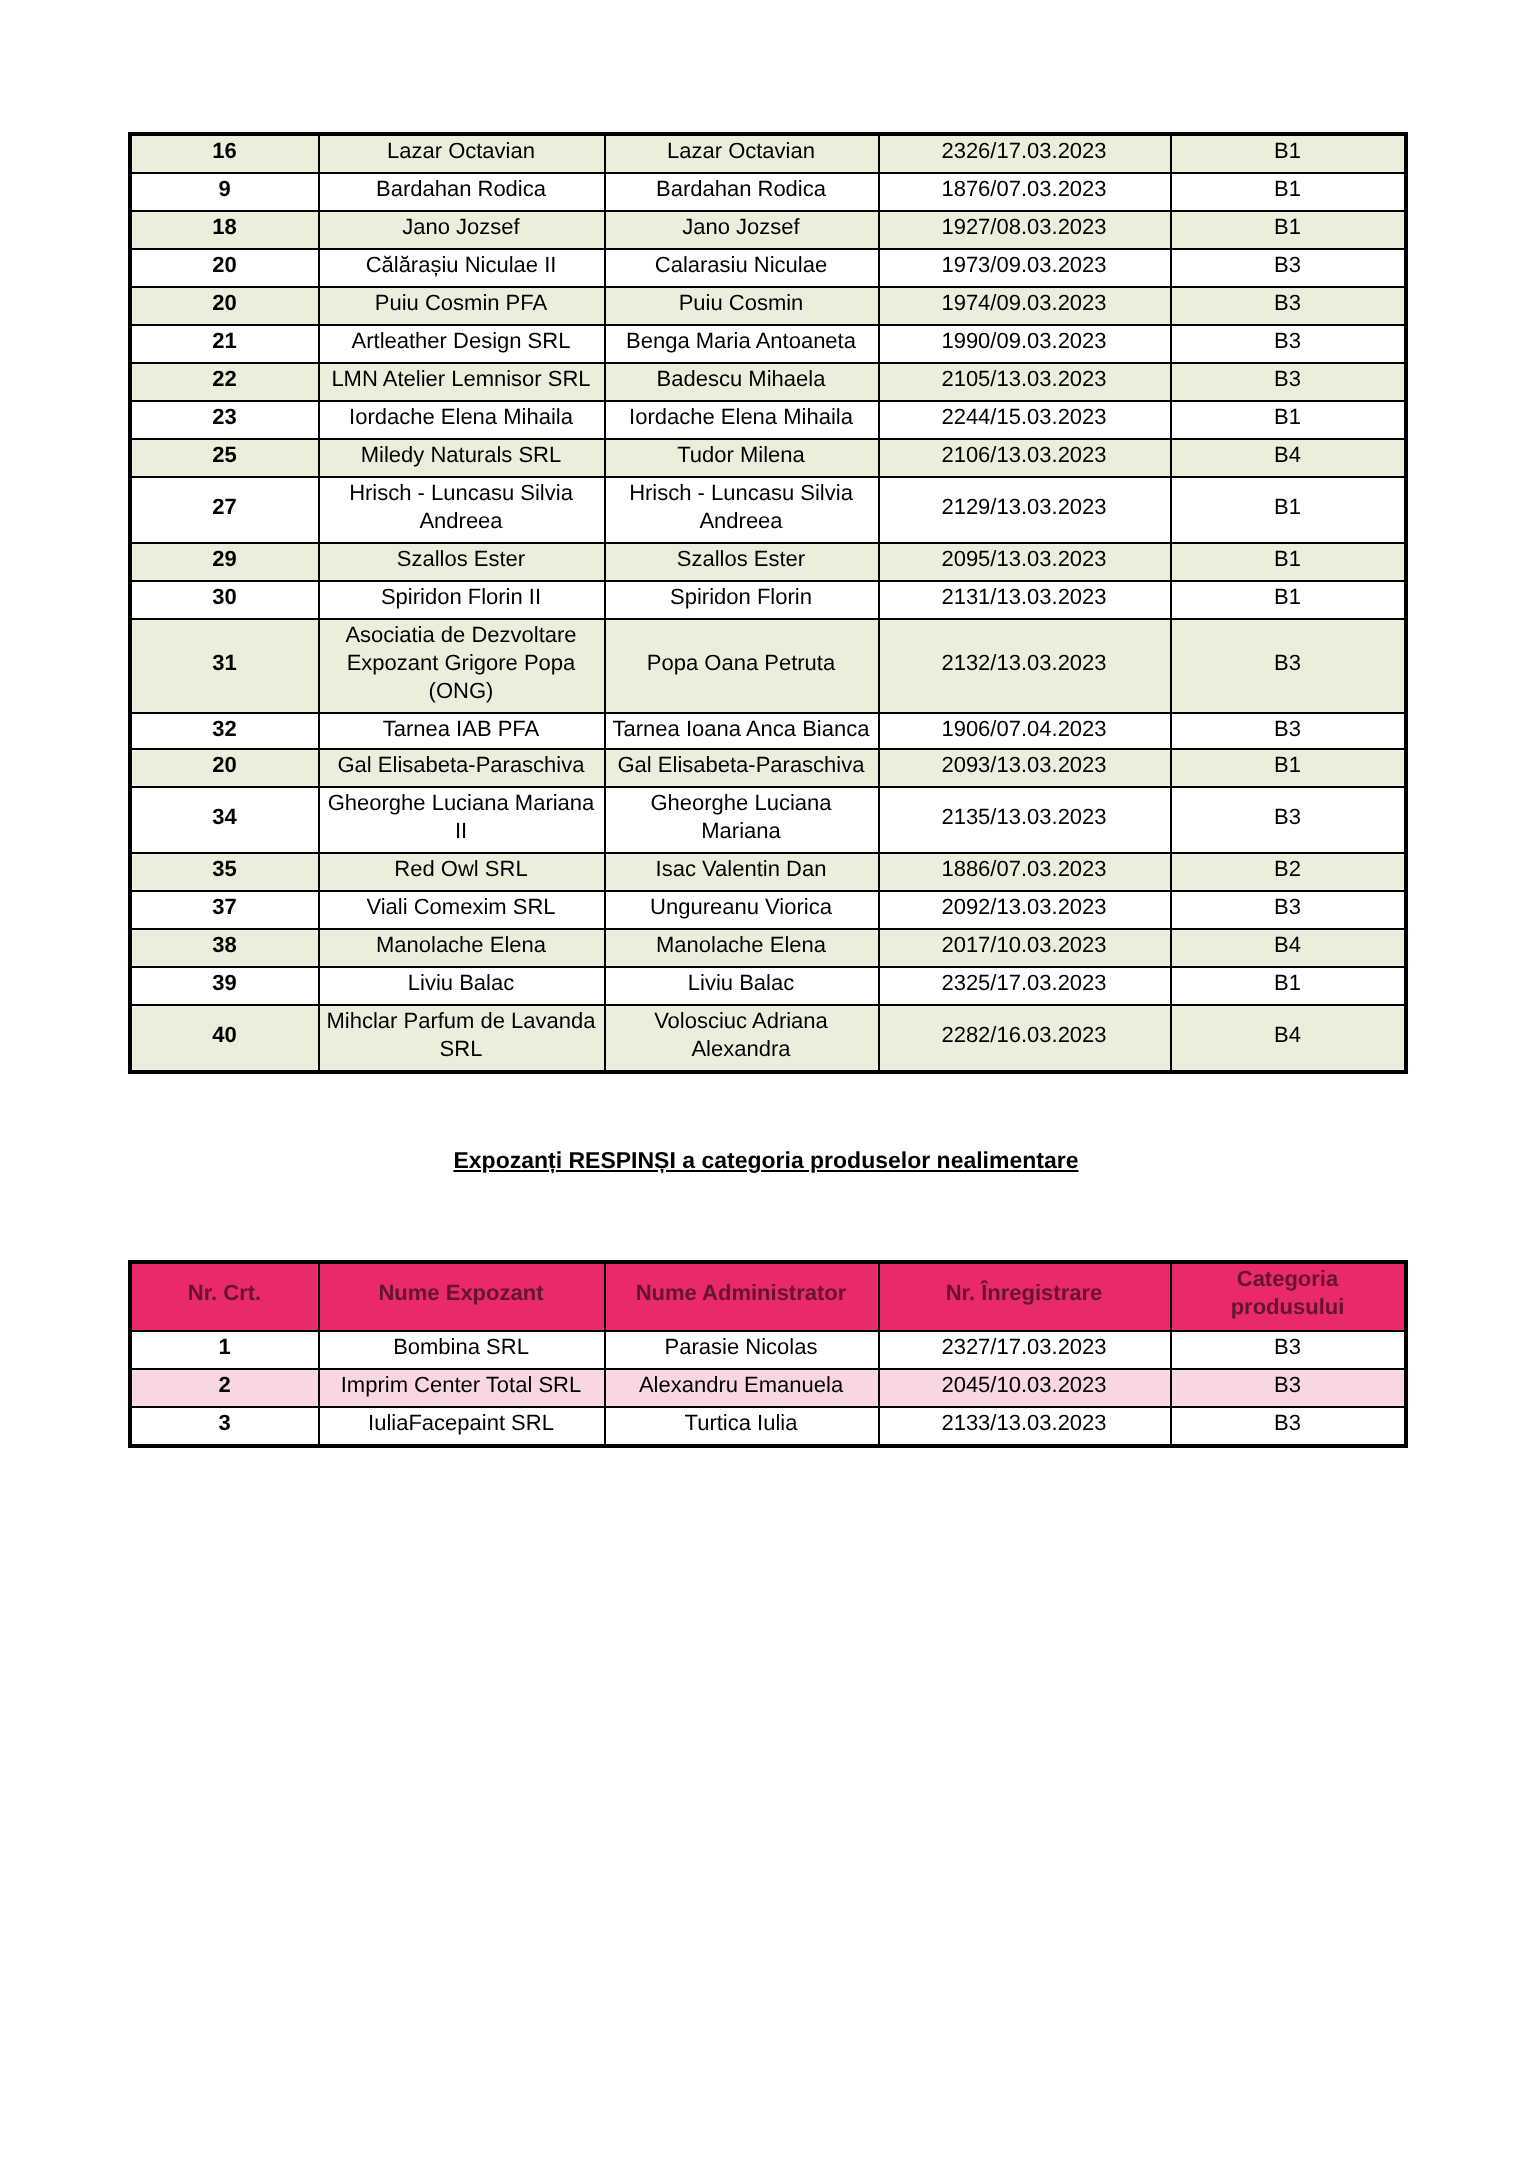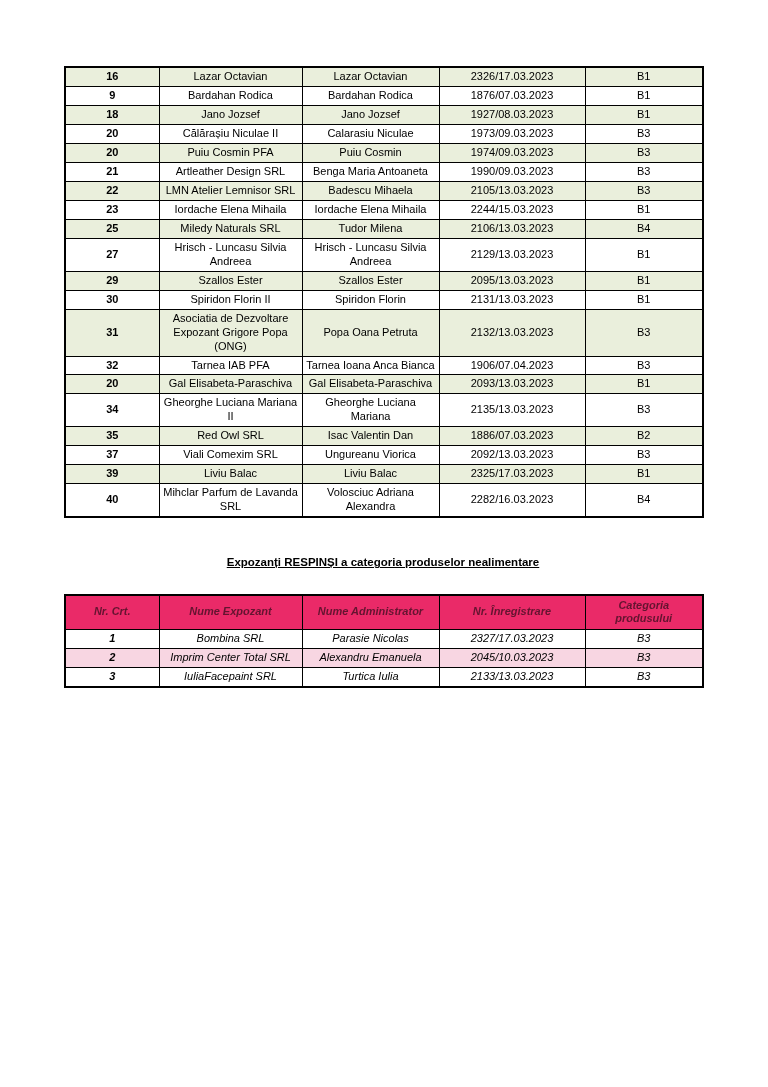--- a/index.html
+++ b/index.html
@@ -51,21 +51,21 @@
   #continued-table tbody tr:nth-child(odd) { background: var(--stripe-green); }
   .section-title {
     width: 638px;
     margin-left: 64px;
     margin-top: 38px;
     text-align: center;
     font-weight: bold;
     font-size: 11.5px;
     text-decoration: underline;
   }
-  #rejected-table { margin-top: 26px; font-style: italic; }
+  #rejected-table { margin-top: 43px; }
   #rejected-table thead th {
     background: var(--header-pink);
     color: var(--header-text);
     font-weight: bold;
     font-size: 11px;
     height: 34px;
   }
   #rejected-table tbody tr:nth-child(even) { background: var(--stripe-pink); }
 </style>
 </head>
@@ -200,20 +200,27 @@
           <td class="col-2">Isac Valentin Dan</td>
           <td class="col-3">1886/07.03.2023</td>
           <td class="col-4">B2</td>
         </tr>
         <tr>
           <td class="col-0">37</td>
           <td class="col-1">Viali Comexim SRL</td>
           <td class="col-2">Ungureanu Viorica</td>
           <td class="col-3">2092/13.03.2023</td>
           <td class="col-4">B3</td>
+        </tr>
+        <tr>
+          <td class="col-0">38</td>
+          <td class="col-1">Manolache Elena</td>
+          <td class="col-2">Manolache Elena</td>
+          <td class="col-3">2017/10.03.2023</td>
+          <td class="col-4">B4</td>
         </tr>
         <tr>
           <td class="col-0">39</td>
           <td class="col-1">Liviu Balac</td>
           <td class="col-2">Liviu Balac</td>
           <td class="col-3">2325/17.03.2023</td>
           <td class="col-4">B1</td>
         </tr>
         <tr>
           <td class="col-0">40</td>

